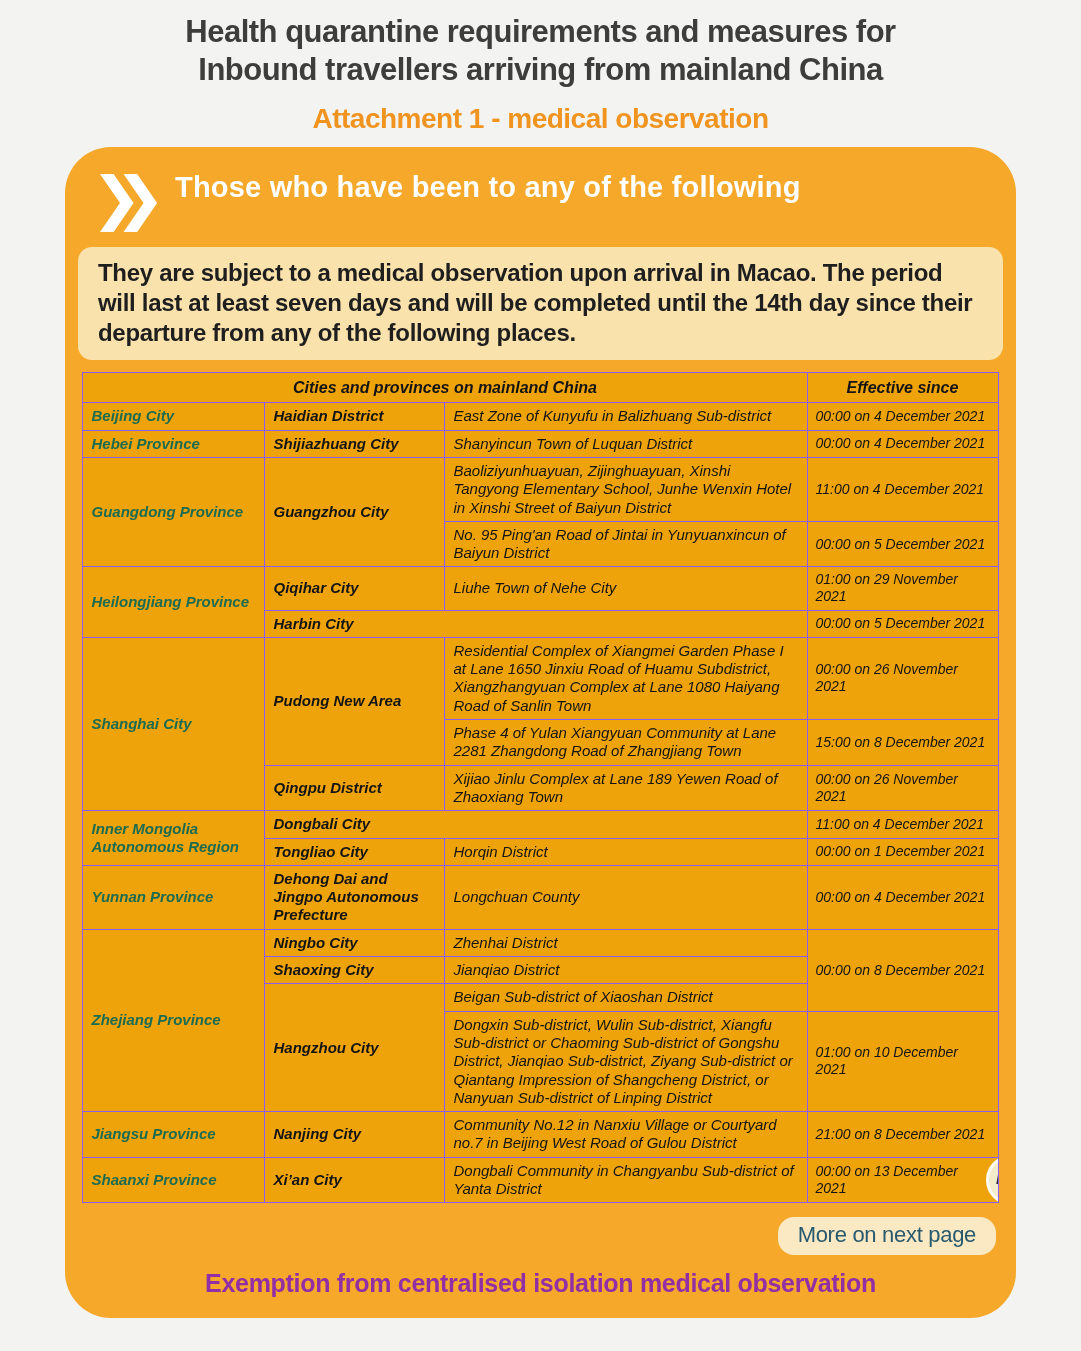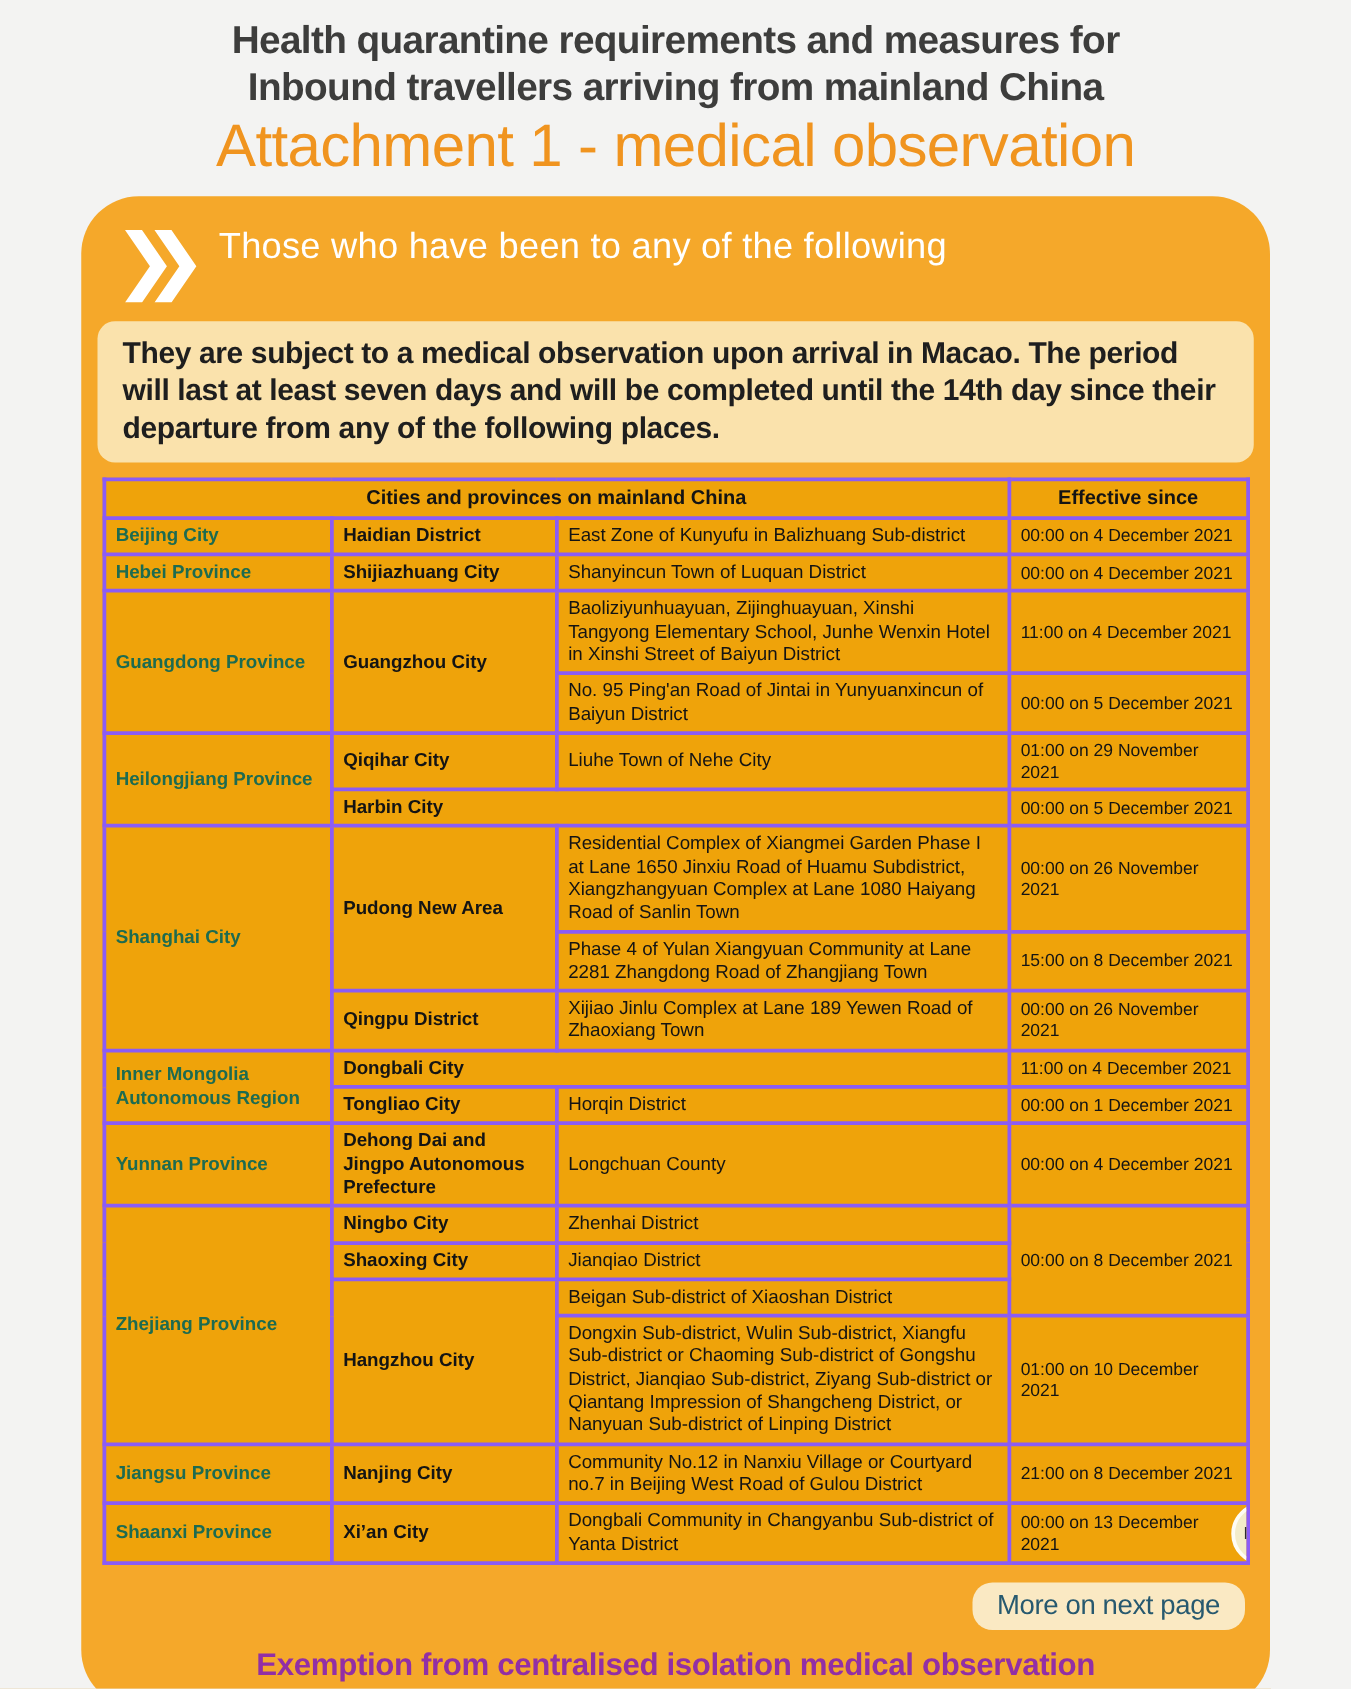--- a/index.html
+++ b/index.html
@@ -2,35 +2,35 @@
 <html><head>
 <meta charset="utf-8">
 <style>
   * { margin:0; padding:0; box-sizing:border-box; }
   body { background:#e8e8e7; font-family:"Liberation Sans", sans-serif; }
   .page { position:relative; width:1081px; height:1351px; background:#f3f3f2; overflow:hidden; margin:0 auto; }
 
   
   .titles { padding-top:13px; text-align:center; }
   .title-line { color:#3d3d3c; font-weight:700; font-size:31px; line-height:1.22; letter-spacing:-0.5px; }
-  .subtitle { color:#f0941f; font-weight:400; font-size:48px; letter-spacing:-0.5px; margin-top:1px; }
+  .subtitle { color:#f0941f; font-weight:700; font-size:28px; letter-spacing:-0.5px; margin-top:14px; }
 
   
   .card { position:relative; margin:12px 65px 0 65px; width:951px; background:#f5a82a; border-radius:46px; padding:20px 0 18px 0; }
   .card-head { display:flex; align-items:flex-start; padding:4px 30px 0 34px; }
   .chevron { flex:0 0 auto; margin:3px 16px 0 0; }
-  .card-head-text { color:#ffffff; font-weight:400; font-size:29px; line-height:1.15; letter-spacing:0.2px; }
+  .card-head-text { color:#ffffff; font-weight:700; font-size:29px; line-height:1.15; letter-spacing:0.2px; }
 
   .intro { margin:15px 13px 0 13px; background:#fae2ac; border-radius:14px; padding:11px 20px 12px 20px;
            color:#1e1e1e; font-weight:700; font-size:24px; line-height:1.26; letter-spacing:-0.3px; }
 
   
   table.qtable { width:915px; margin:12px auto 0 auto; border-collapse:collapse; table-layout:fixed; background:#efa30a; }
-  .qtable th, .qtable td { border:3px solid #8b5cf6; padding:4px 8px; vertical-align:middle; text-align:left;
-                           font-size:15px; line-height:1.22; color:#141414; overflow:hidden; }
+  .qtable th, .qtable td { border:1px solid #8b5cf6; padding:4px 8px; vertical-align:middle; text-align:left;
+                           font-size:15px; line-height:1.22; color:#141414; overflow:hidden;font-style:italic; }
   .qtable th { font-weight:700; text-align:center; font-size:16px; height:30px; }
   .qtable td.prov { color:#1d6b50; font-weight:700; }
   .qtable td.city { font-weight:700; }
   .qtable td.area { font-weight:400; }
   .qtable td.date { font-weight:400; font-size:14px; }
   .qtable td.daterel { position:relative; }
 
   .new-badge { position:absolute; right:-38px; top:50%; transform:translateY(-50%);
                width:50px; height:50px; border-radius:50%; background:#f3ecca; border:3px solid #fefcf4;
                color:#2c2c2c; font-weight:700; font-size:14px; display:flex; align-items:center; justify-content:center; z-index:5; }

